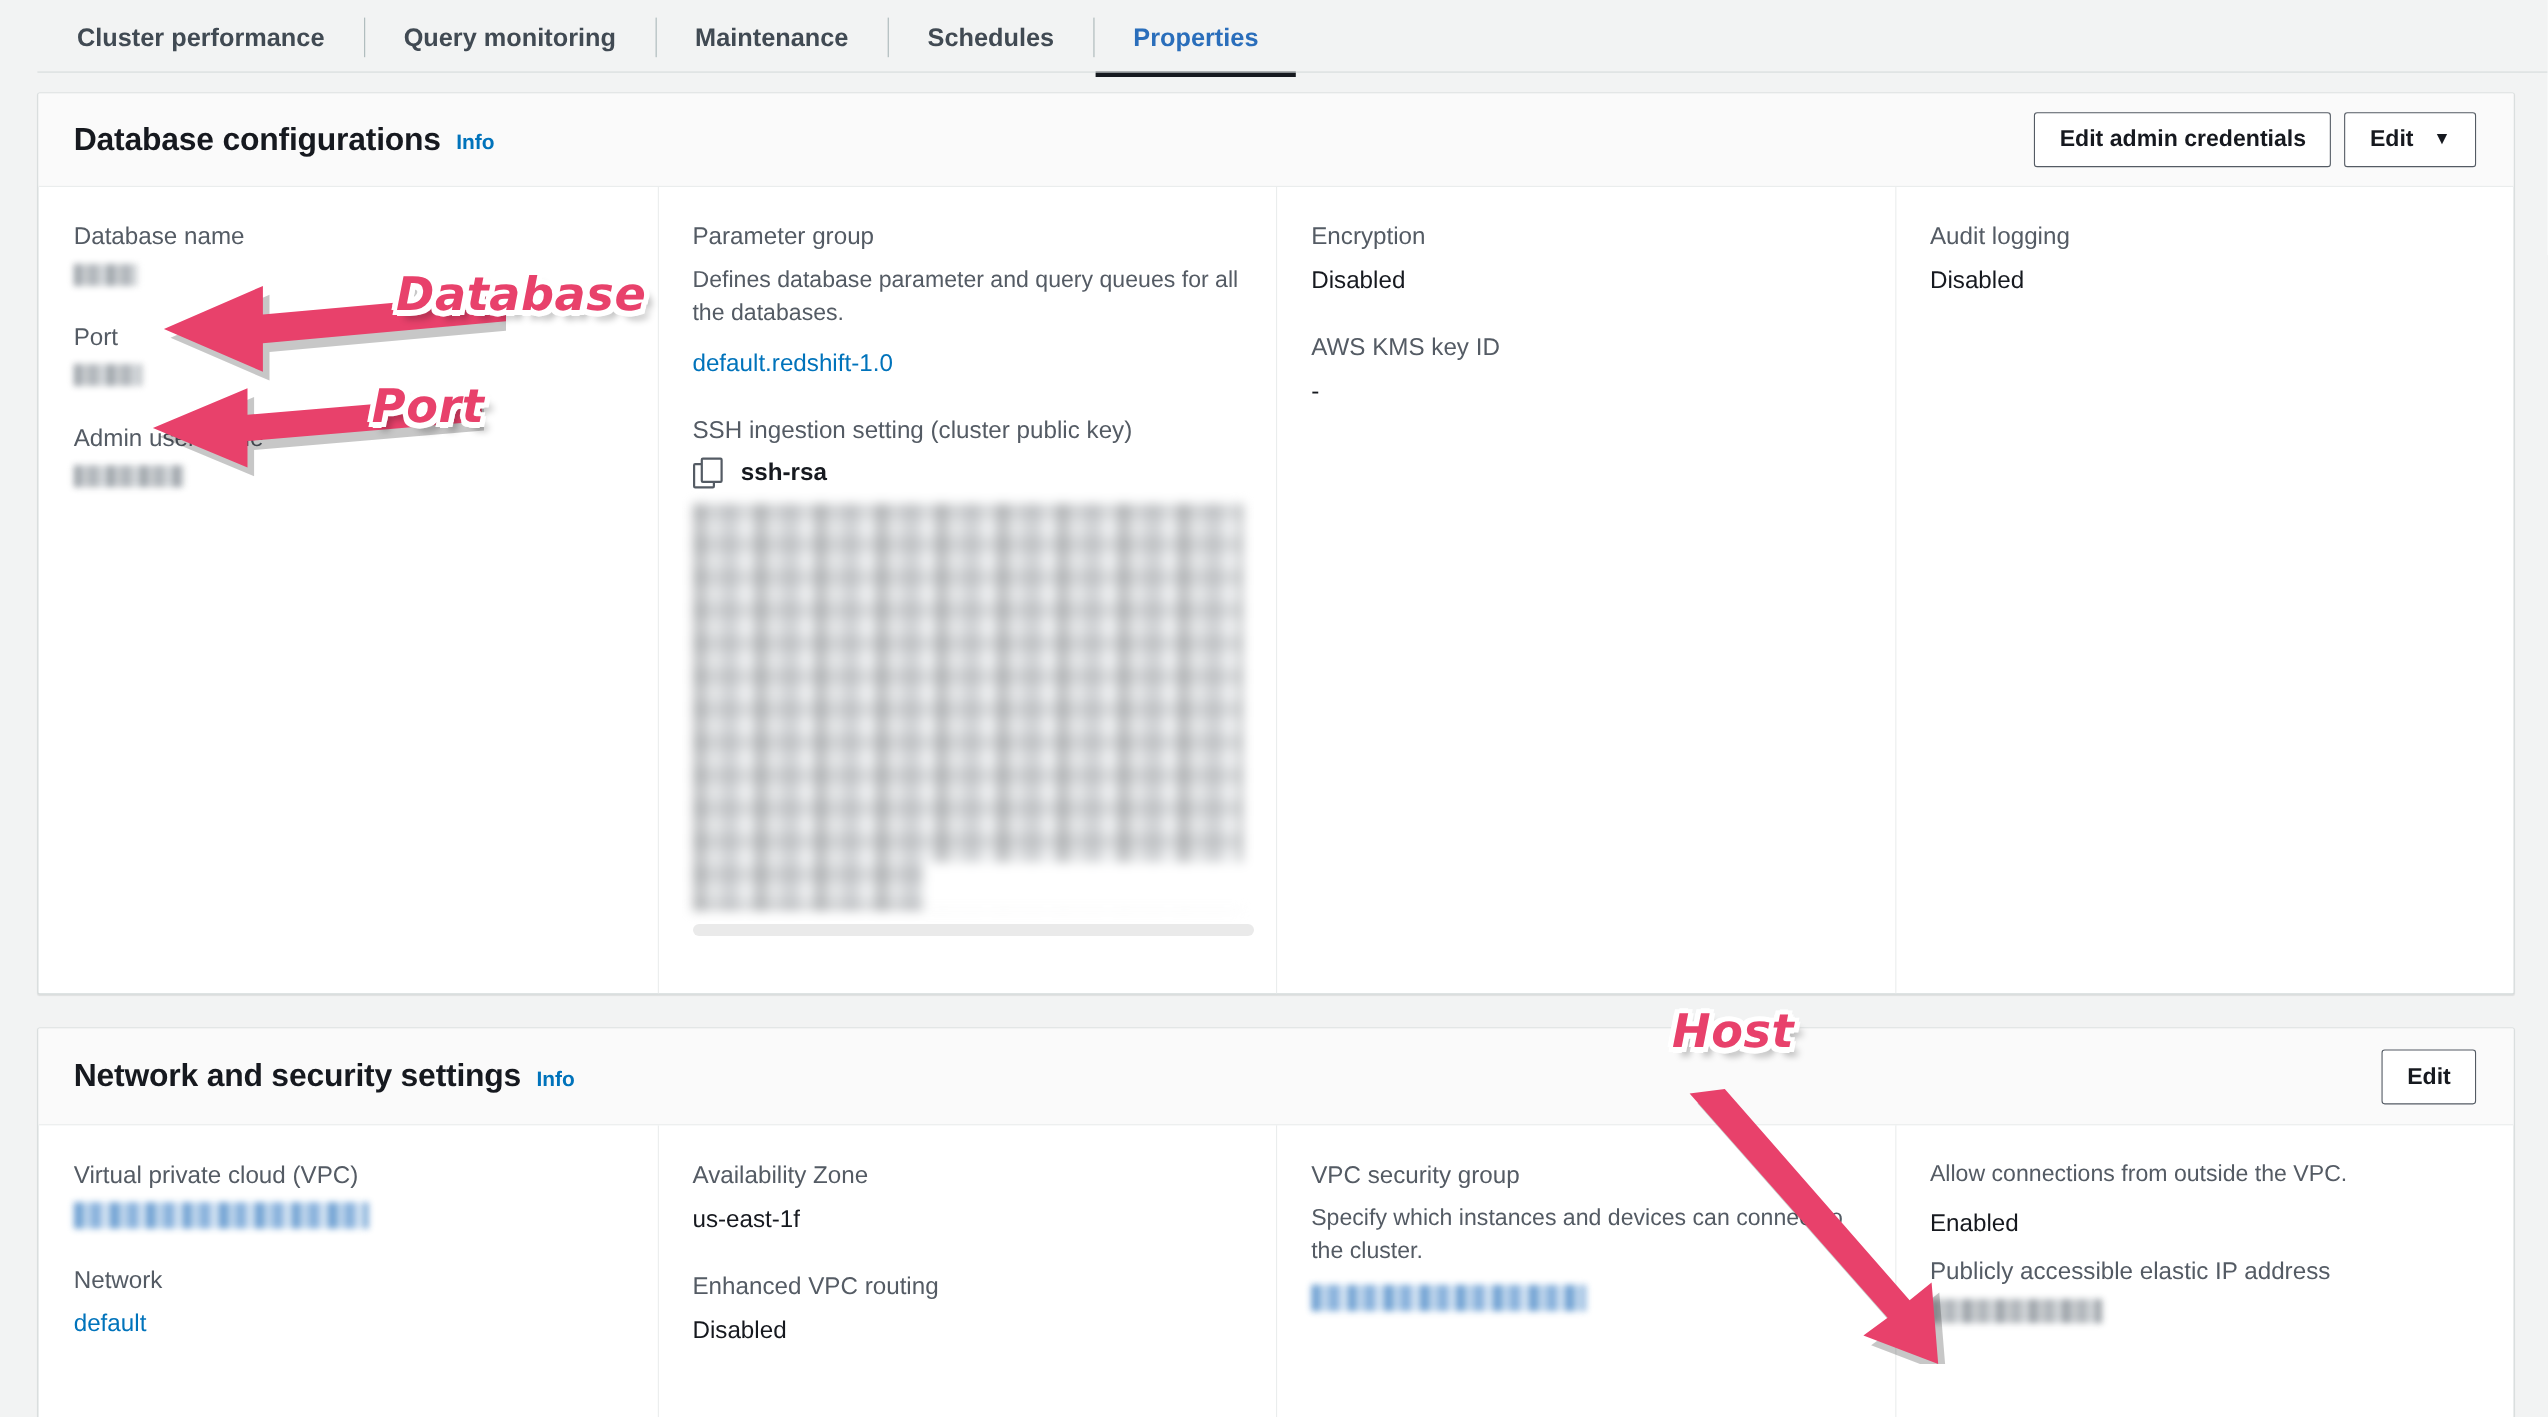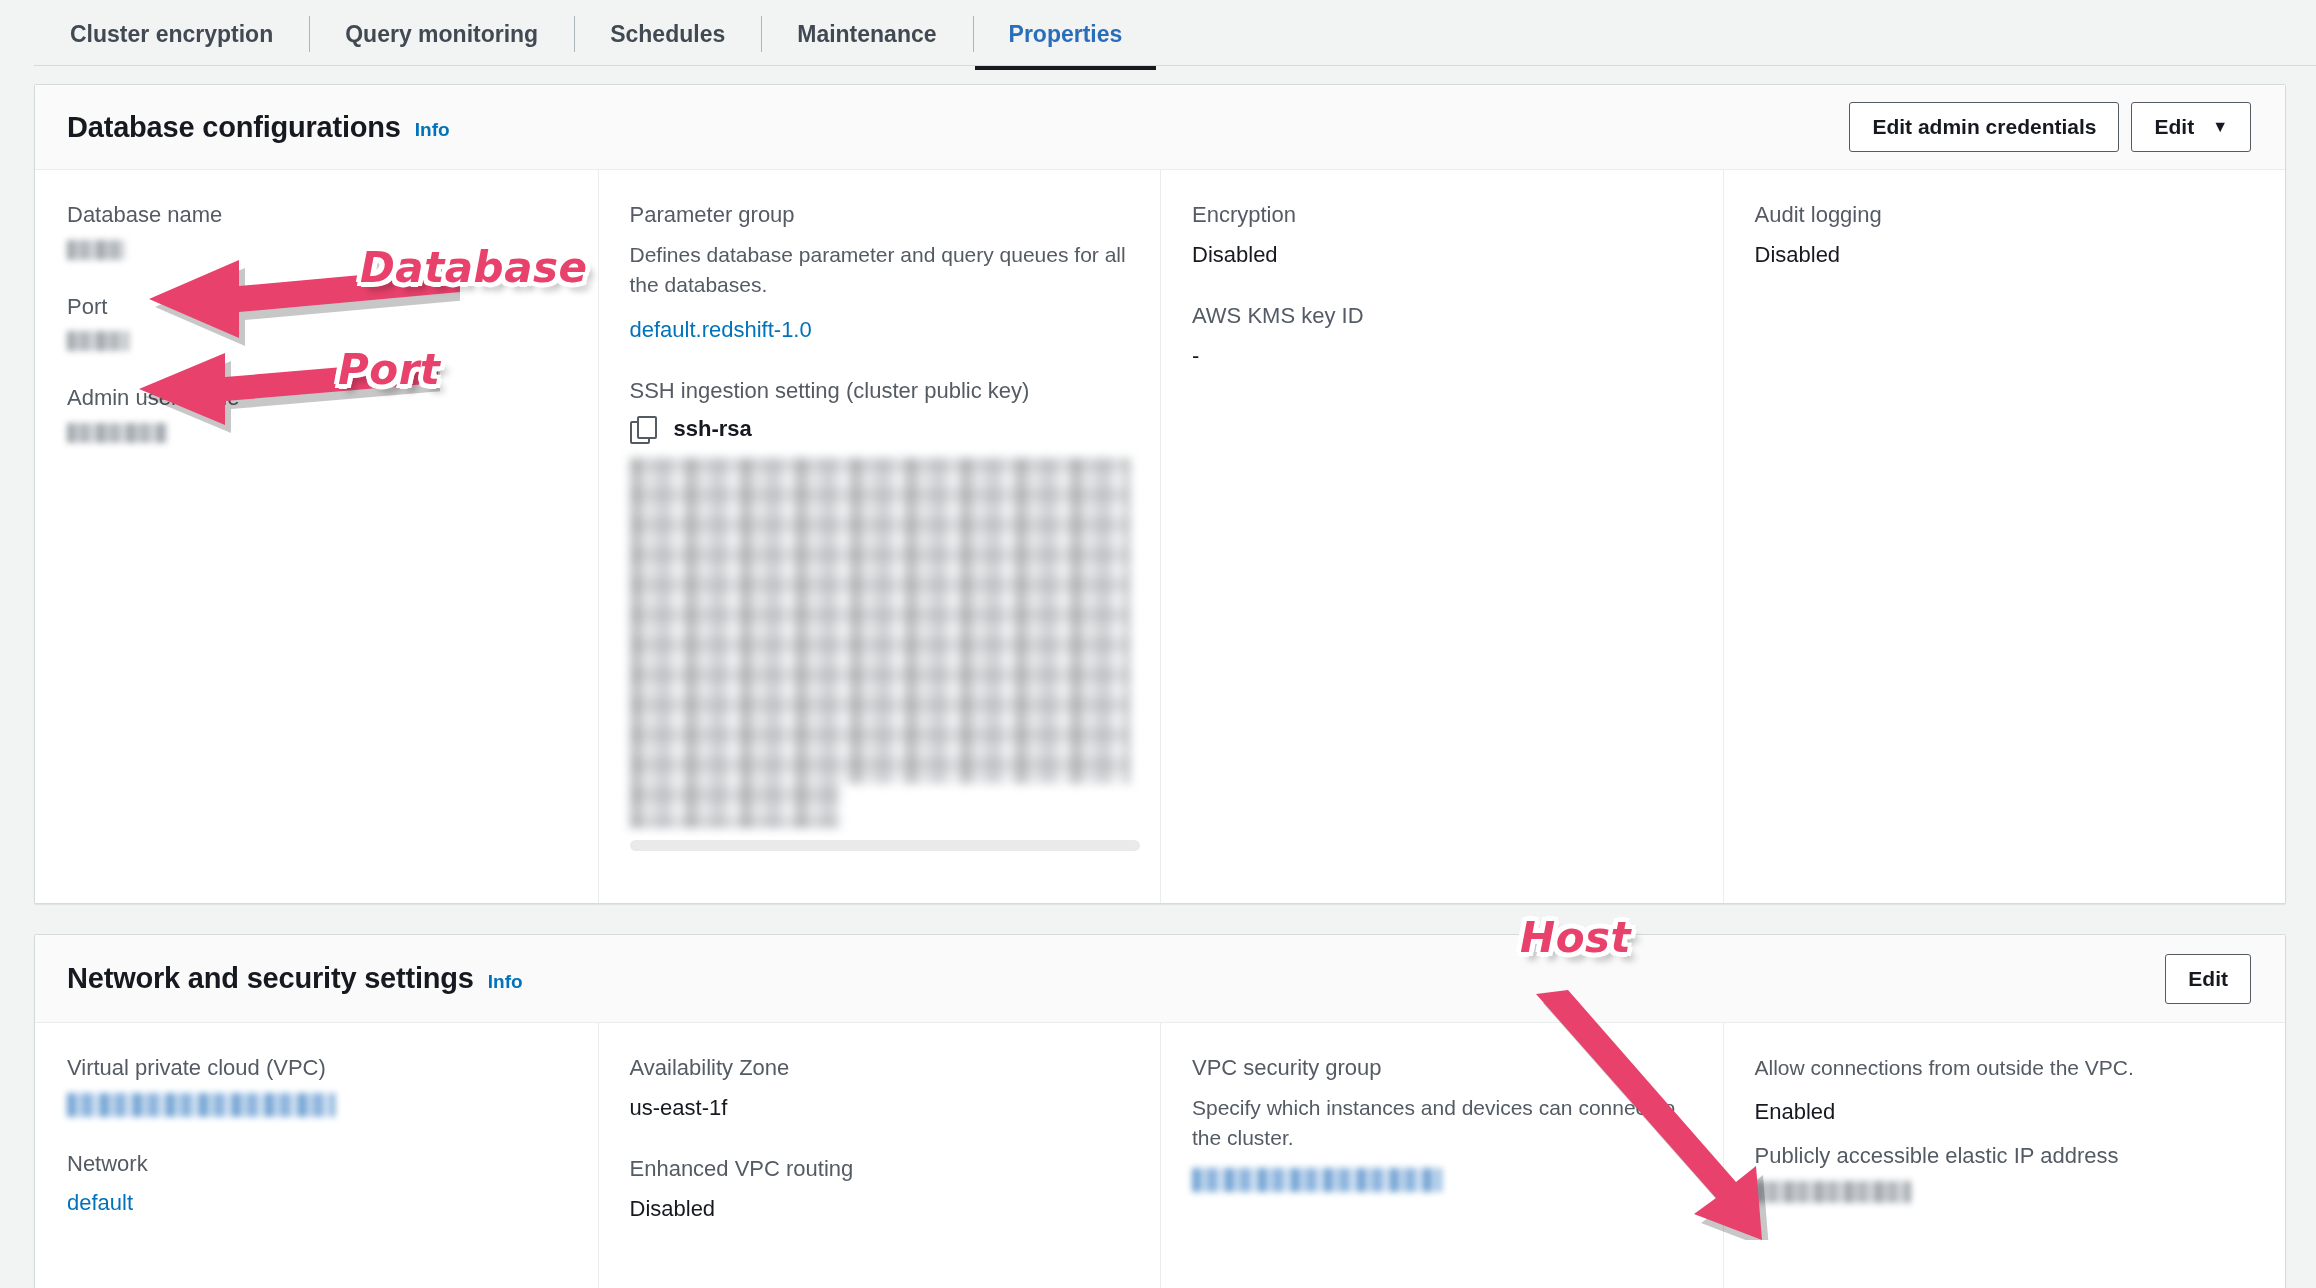--- a/index.html
+++ b/index.html
@@ -320,24 +320,24 @@
     z-index: 55;
   }
   #arrow-database { left: 140px; top: 250px; width: 320px; height: 100px; }
   #arrow-port     { left: 130px; top: 345px; width: 310px; height: 90px; }
   #arrow-host     { left: 1530px; top: 990px; width: 290px; height: 250px; }
 </style>
 </head>
 <body>
 
 <div class="tabbar">
-  <div class="tab">Cluster encryption</div>
+  <div class="tab">Cluster performance</div>
   <div class="tab">Query monitoring</div>
+  <div class="tab">Maintenance</div>
   <div class="tab">Schedules</div>
-  <div class="tab">Maintenance</div>
   <div class="tab active">Properties</div>
   <div class="tabbar-rule"></div>
 </div>
 
 <div class="card" id="card-db">
 
   <div class="card-header">
     <div class="card-title">Database configurations</div>
     <div class="info-link">Info</div>
     <div class="header-spacer"></div>

